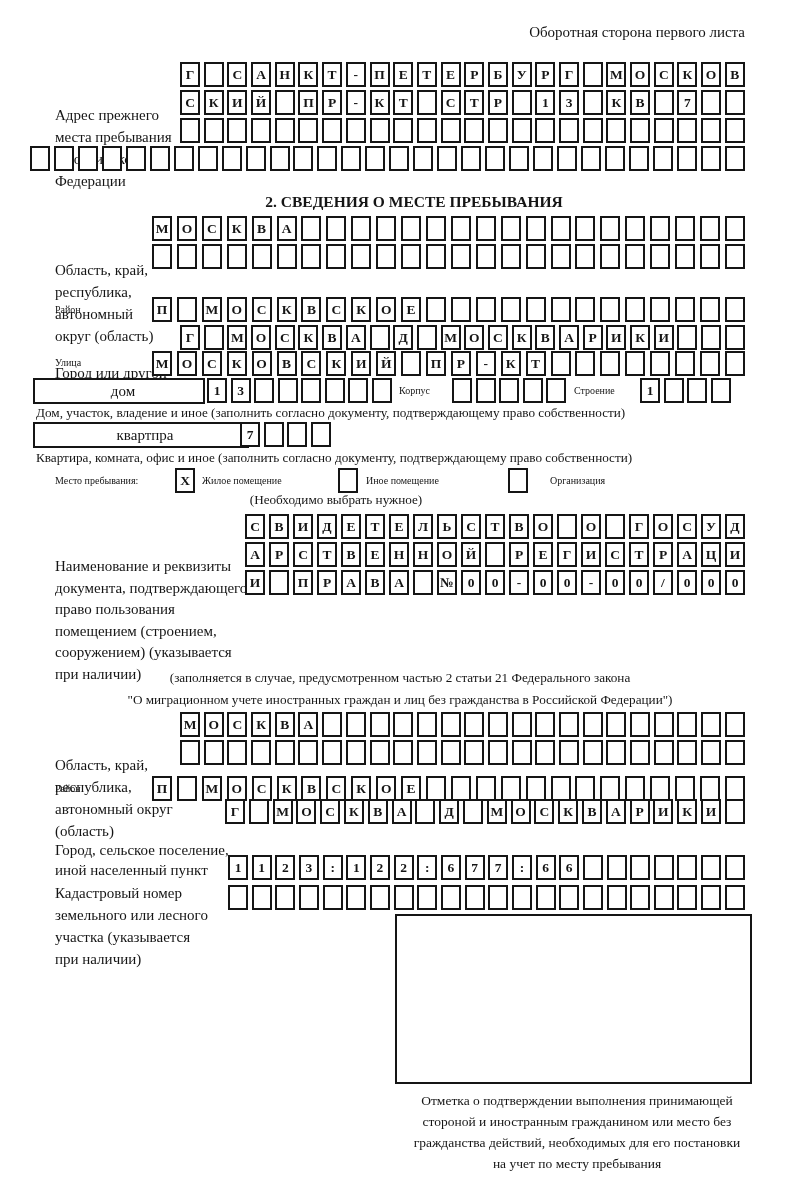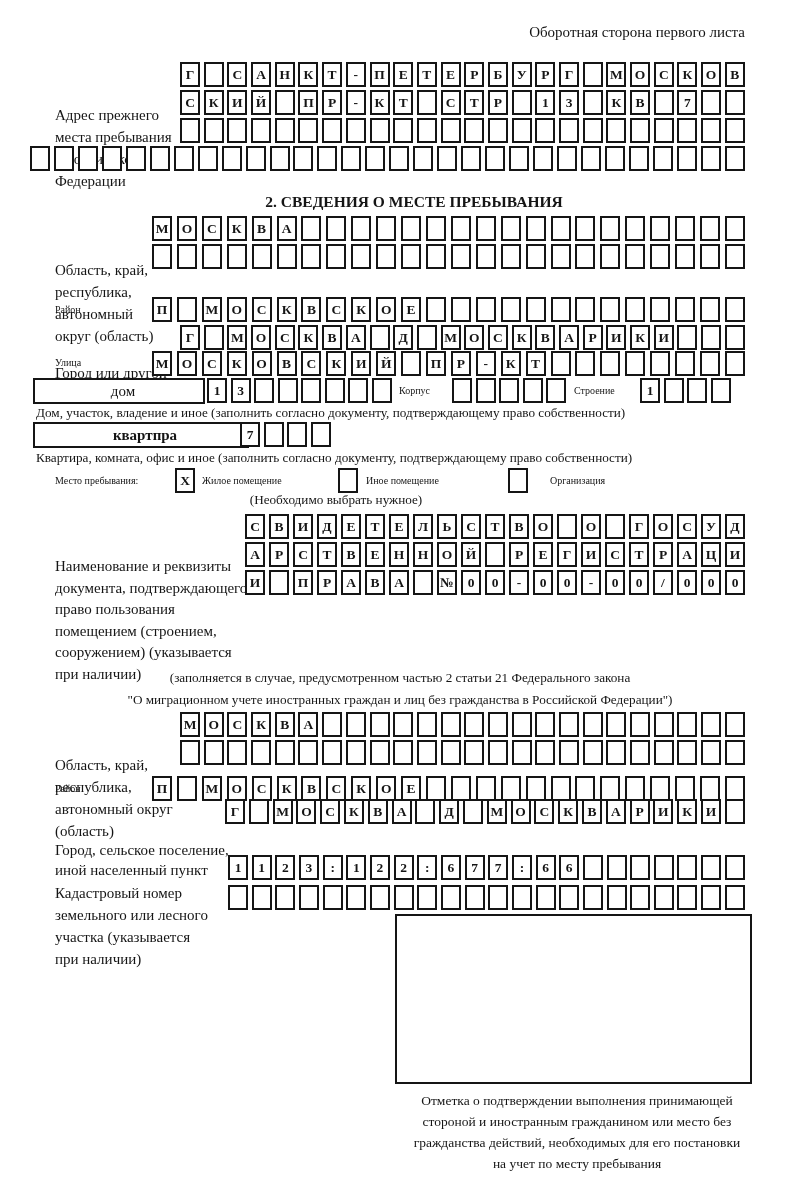--- a/index.html
+++ b/index.html
@@ -316,21 +316,21 @@
     <span class="abs cells" style="left:640px;">
         <span class="cell">1</span>
         <span class="cell"></span>
         <span class="cell"></span>
         <span class="cell"></span>
       </span>
   </div>
   <div class="abs cap" style="left:36px;top:405px;">Дом, участок, владение и иное (заполнить согласно документу, подтверждающему право собственности)</div>
 
   <div class="abs" style="left:0;right:0;top:422px;height:26px;">
-    <span class="abs widebox" style="left:33px;width:216px;font-weight:bold;">квартпра</span>
+    <span class="abs widebox" style="left:33px;width:216px;">квартпра</span>
     <span class="abs cells" style="left:240px;">
         <span class="cell">7</span>
         <span class="cell"></span>
         <span class="cell"></span>
         <span class="cell"></span>
       </span>
   </div>
   <div class="abs cap" style="left:36px;top:450px;">Квартира, комната, офис и иное (заполнить согласно документу, подтверждающему право собственности)</div>
 
   <div class="abs" style="left:0;right:0;top:468px;height:25px;">

